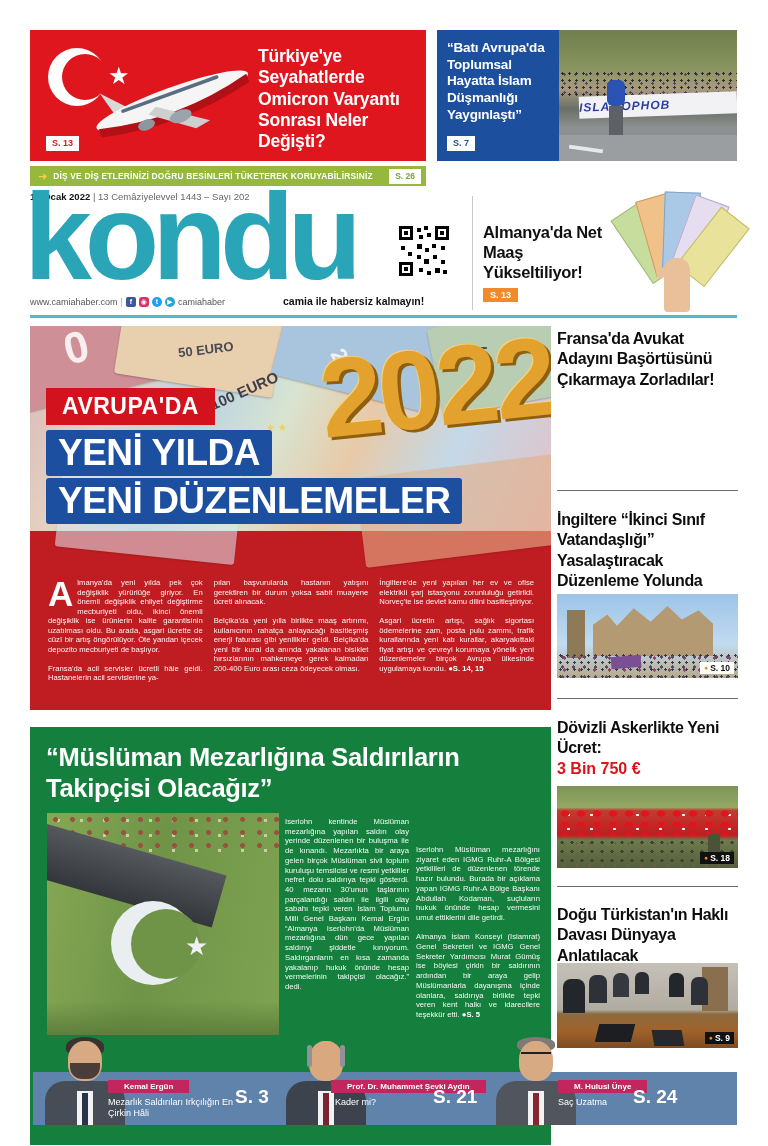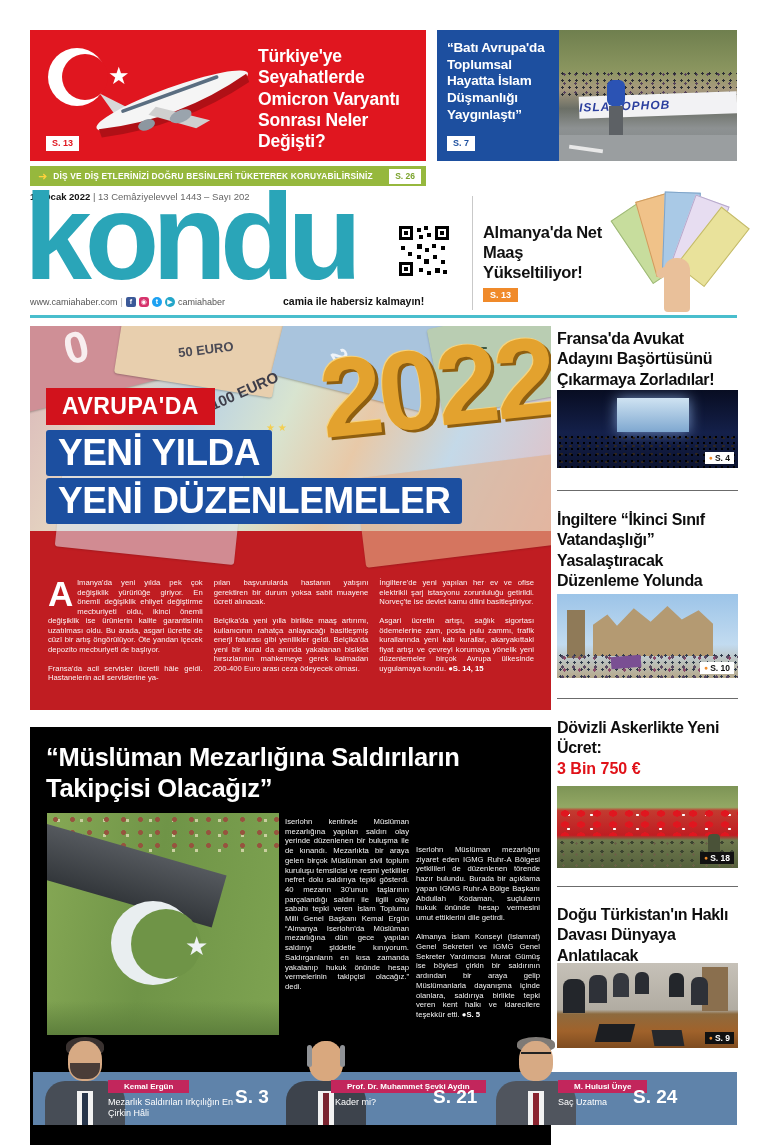--- a/index.html
+++ b/index.html
@@ -66,21 +66,21 @@
         font-weight:800;line-height:1.27;letter-spacing:-.3px;}
   .sb-price{position:absolute;left:557px;color:#e01219;font-size:16px;font-weight:800;}
   .sb-photo{position:absolute;left:557px;width:181px;overflow:hidden;background:#777;}
   .sdiv{position:absolute;left:557px;width:181px;height:1px;background:#6b6b6b;}
   .pref{position:absolute;right:4px;bottom:4px;background:#fff;font-size:8.5px;font-weight:800;
         padding:0 4px;line-height:12px;color:#111;}
   .pref::before{content:"●";color:#f08a2a;font-size:6.5px;margin-right:2px;vertical-align:1px;}
   .pref.dark{background:#111;color:#fff;}
 
   
-  .cem{position:absolute;left:30px;top:727px;width:521px;height:418px;background:#000000;overflow:hidden;}
+  .cem{position:absolute;left:30px;top:727px;width:521px;height:418px;background:#15803d;overflow:hidden;}
   .cem-h{margin:0;padding:15px 16px 0 16px;color:#fff;font-size:25.5px;font-weight:800;
          line-height:1.23;letter-spacing:-.3px;}
   .cem-photo{position:absolute;left:17px;top:86px;width:232px;height:222px;overflow:hidden;background:#7ba04d;}
   .cem-col{position:absolute;top:90px;width:124px;margin:0;color:rgba(255,255,255,.95);
            font-size:7.7px;line-height:1.26;text-align:justify;white-space:pre-line;}
 
   
   .fbar{position:absolute;left:33px;top:1072px;width:704px;height:53px;background:#5f83aa;}
   .portrait{position:absolute;width:96px;height:90px;top:-37px;overflow:hidden;}
   .p-head{position:absolute;left:31px;top:6px;width:34px;height:40px;border-radius:46% 46% 42% 42%;background:#d7aa84;}
@@ -234,26 +234,20 @@
       <p class="col">pılan başvurularda hastanın yatışını gerektiren bir durum yoksa sabit muayene ücreti alınacak.
 
 Belçika'da yeni yılla birlikte maaş artırımı, kullanıcının rahatça anlayacağı basitleşmiş enerji faturası gibi yenilikler geldi. Belçika'da yeni bir kural da anında yakalanan bisiklet hırsızlarının mahkemeye gerek kalmadan 200-400 Euro arası ceza ödeyecek olması.</p>
       <p class="col"><span>İngiltere'de yeni yapılan her ev ve ofise elektrikli şarj istasyonu zorunluluğu getirildi. Norveç'te ise devlet kamu dilini basitleştiriyor.
 
 Asgari ücretin artışı, sağlık sigortası ödemelerine zam, posta pulu zammı, trafik kurallarında yeni katı kurallar, akaryakıttaki fiyat artışı ve çevreyi korumaya yönelik yeni düzenlemeler birçok Avrupa ülkesinde uygulamaya kondu.</span> <span class="pref-inline">●S. 14, 15</span></p>
     </div>
   </section>
 
   <h3 class="sb-h" style="top:329px;">Fransa'da Avukat Adayını Başörtüsünü Çıkarmaya Zorladılar!</h3>
-  <div class="sb-photo" style="top:390px;height:78px;">
-    <div class="ly" style="background:linear-gradient(#080d22,#14204a 55%,#0c1330);"></div>
-    <div class="abs" style="left:60px;top:8px;width:72px;height:34px;background:linear-gradient(#cfe3f2,#7fa8d0);box-shadow:0 0 14px rgba(160,200,255,.7);"></div>
-    <div class="abs" style="left:0;bottom:0;width:181px;height:34px;background-image:radial-gradient(circle 2px,#000 55%,transparent 60%),radial-gradient(circle 2px,#30261c 55%,transparent 60%);background-size:6px 6px,9px 8px;"></div>
-    <span class="pref">S. 4</span>
-  </div>
   <div class="sdiv" style="top:490px;"></div>
 
   <h3 class="sb-h" style="top:510px;">İngiltere “İkinci Sınıf Vatandaşlığı” Yasalaştıracak Düzenleme Yolunda</h3>
   <div class="sb-photo" style="top:594px;height:84px;">
     <div class="ly" style="background:linear-gradient(#9cc4e8,#c2dbf0 60%,#b6a98c);"></div>
     <div class="abs" style="left:36px;top:10px;width:120px;height:52px;background:#b49a72;clip-path:polygon(0 100%,0 40%,12% 20%,20% 42%,34% 8%,48% 34%,62% 4%,74% 30%,88% 12%,100% 38%,100% 100%);"></div>
     <div class="abs" style="left:10px;top:16px;width:18px;height:48px;background:#8f7a58;"></div>
     <div class="abs" style="left:0;bottom:0;width:181px;height:26px;background-image:radial-gradient(circle 3px,#5a4a63 55%,transparent 60%),radial-gradient(circle 3px,#8c4a6a 55%,transparent 60%),radial-gradient(circle 2px,#2f3a4a 55%,transparent 60%);background-size:11px 10px,15px 12px,7px 7px;"></div>
     <div class="abs" style="left:54px;bottom:10px;width:30px;height:12px;background:#7a4f93;transform:rotate(-5deg);"></div>
     <span class="pref">S. 10</span>

